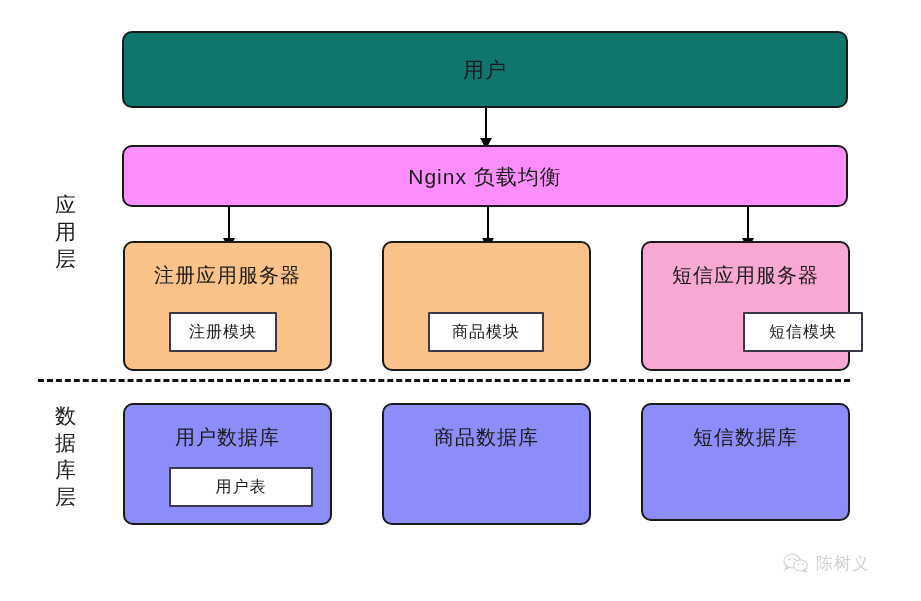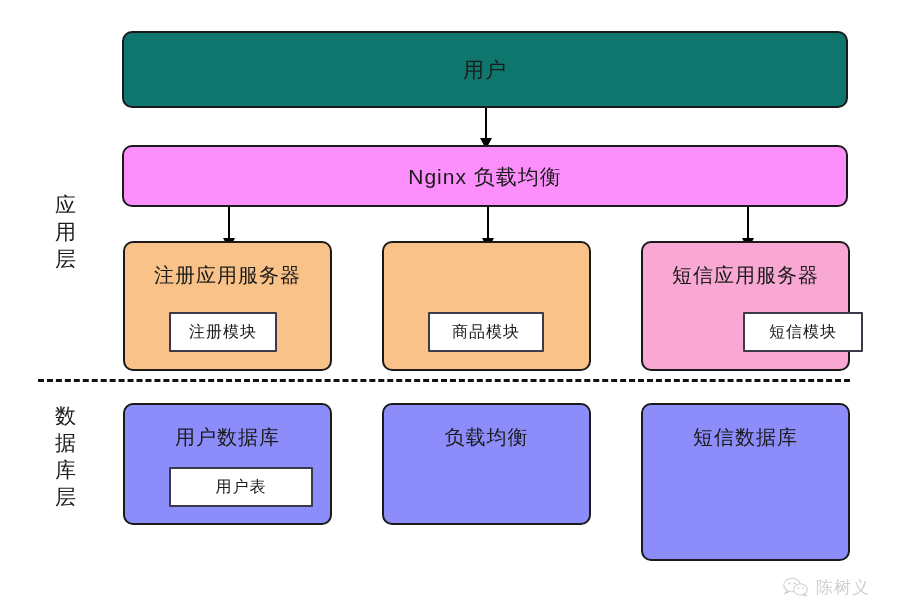--- a/index.html
+++ b/index.html
@@ -169,41 +169,41 @@
   </div>
 
   <div class="separator" style="left:38px; top:379px; width:812px;"></div>
 
   <div class="node card" style="left:123px; top:403px; width:209px; height:122px; background:#8C8CFB;">
     <div class="node-label">用户数据库</div>
     <div class="inner-box" style="left:44px; top:62px; width:144px; height:40px;">用户表</div>
   </div>
 
   <div class="node card" style="left:382px; top:403px; width:209px; height:122px; background:#8C8CFB;">
-    <div class="node-label">负载均衡</div>
-  </div>
-
-  <div class="node card" style="left:641px; top:403px; width:209px; height:158px; background:#8C8CFB;">
+    <div class="node-label">商品数据库</div>
+  </div>
+
+  <div class="node card" style="left:641px; top:403px; width:209px; height:118px; background:#8C8CFB;">
     <div class="node-label">短信数据库</div>
   </div>
 
   <div class="side-label" style="left:55px; top:192px;">
     <span>应</span>
     <span>用</span>
     <span>层</span>
   </div>
 
   <div class="side-label" style="left:55px; top:403px;">
     <span>数</span>
     <span>据</span>
     <span>库</span>
     <span>层</span>
   </div>
 
-  <div class="watermark" style="left:783px; top:576px;">
+  <div class="watermark" style="left:783px; top:552px;">
     <svg class="wechat-icon" width="26" height="21" viewBox="0 0 26 21">
       <ellipse cx="9" cy="8" rx="8.2" ry="6.8" fill="none" stroke="#777777" stroke-width="1.1"></ellipse>
       <path d="M4.5 13.2 L2.2 16.4 L6.2 14.6 Z" fill="none" stroke="#777777" stroke-width="1.1"></path>
       <circle cx="6.3" cy="6.2" r="1.05" fill="#777777"></circle>
       <circle cx="11.7" cy="6.2" r="1.05" fill="#777777"></circle>
       <ellipse cx="17.5" cy="12.4" rx="6.8" ry="5.6" fill="#ffffff" stroke="#777777" stroke-width="1.1"></ellipse>
       <path d="M21.4 16.6 L23.6 19.3 L20.0 17.8 Z" fill="none" stroke="#777777" stroke-width="1.1"></path>
       <circle cx="15.3" cy="11.1" r="0.9" fill="#777777"></circle>
       <circle cx="19.8" cy="11.1" r="0.9" fill="#777777"></circle>
     </svg>

